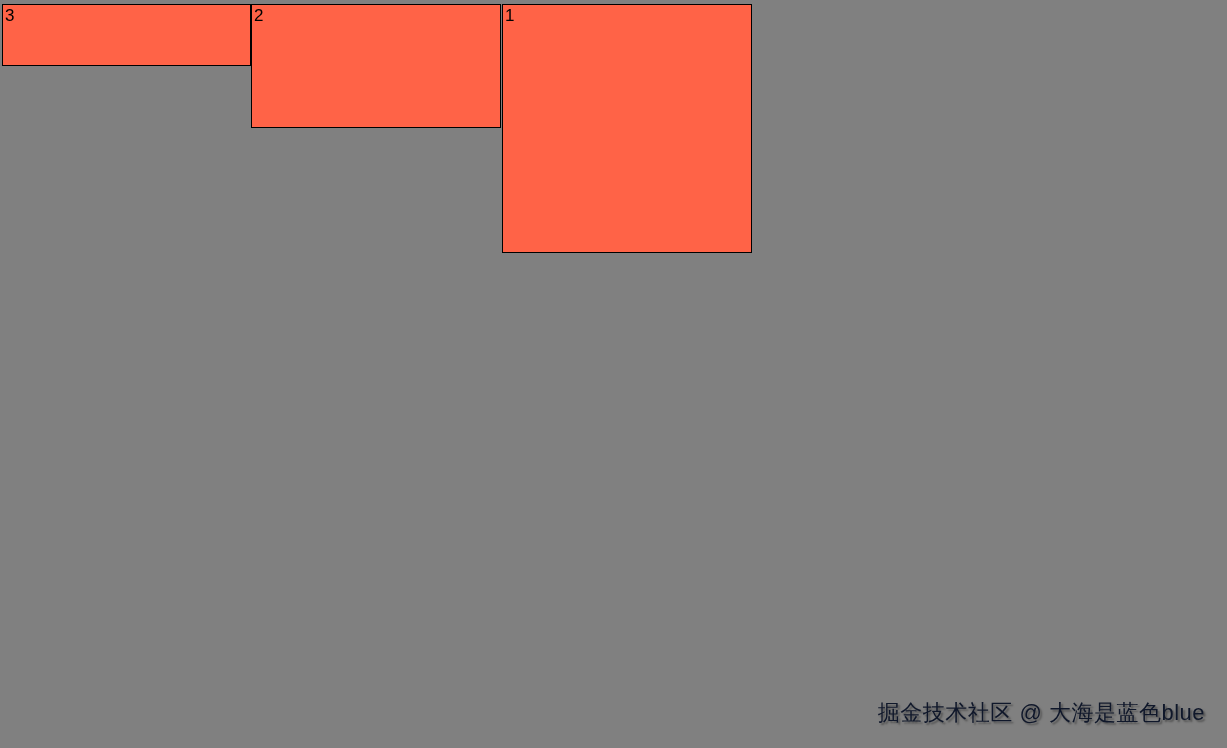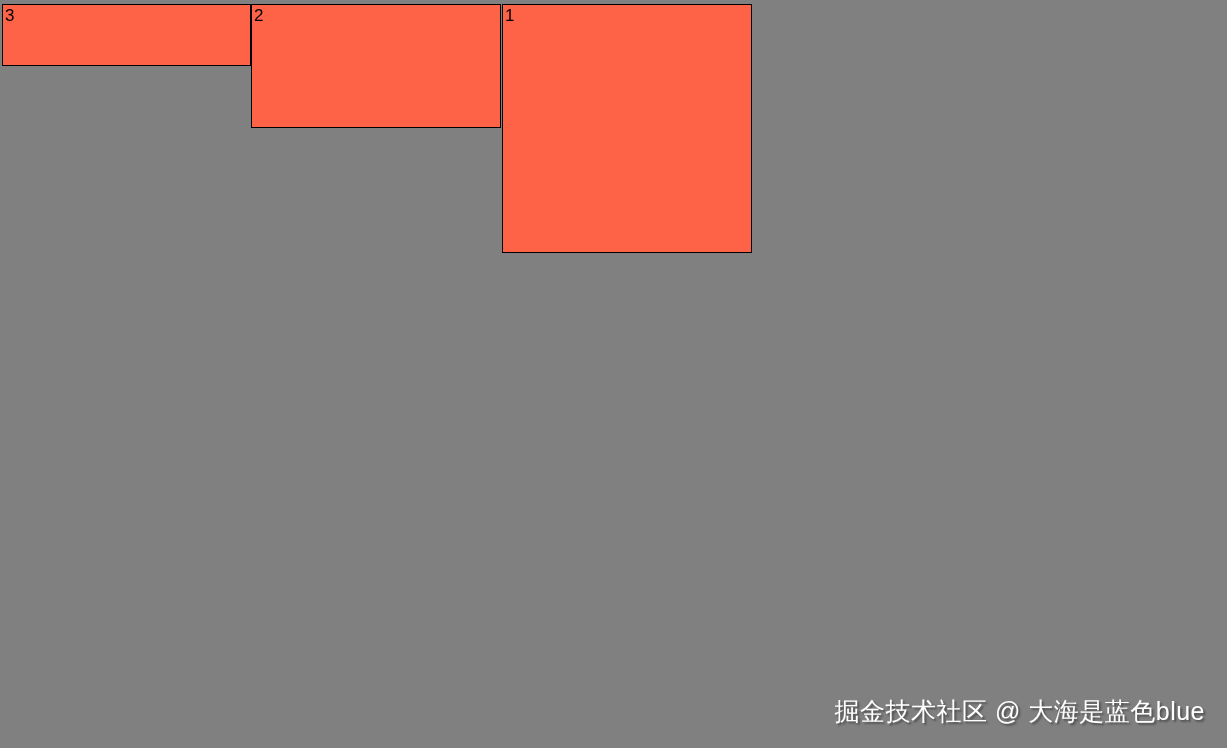--- a/index.html
+++ b/index.html
@@ -33,22 +33,22 @@
   }
   
   .box-3 { left: 2px;   top: 4px; width: 249px; height: 62px;  }
   .box-2 { left: 251px; top: 4px; width: 250px; height: 124px; }
   .box-1 { left: 502px; top: 4px; width: 250px; height: 249px; }
 
   .watermark {
     position: absolute;
     right: 22px;
     bottom: 20px;
-    font-size: 25px;
-    color: #ffffff;
+    font-size: 22px;
+    color: #0f172a;
     text-shadow: 2px 2px 2px #4f4f4f;
     white-space: nowrap;
     letter-spacing: 0.5px;
     margin-left: 32px;
   }
 </style>
 </head>
 <body style="--bg-color: #808080; --box-color: #FF6347; --border-color: #000000;">
 
 <div class="stage">

